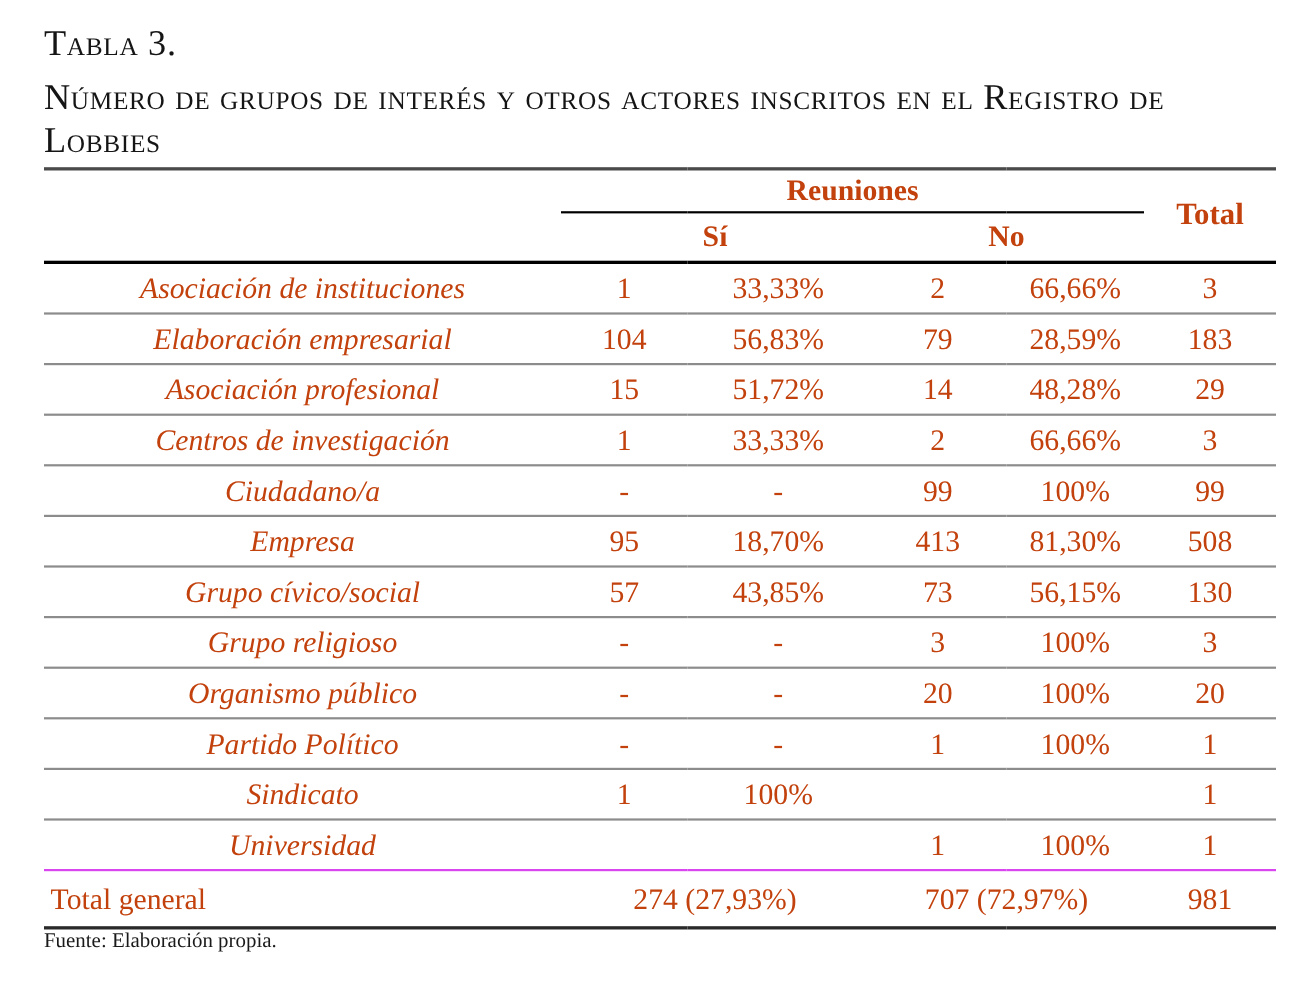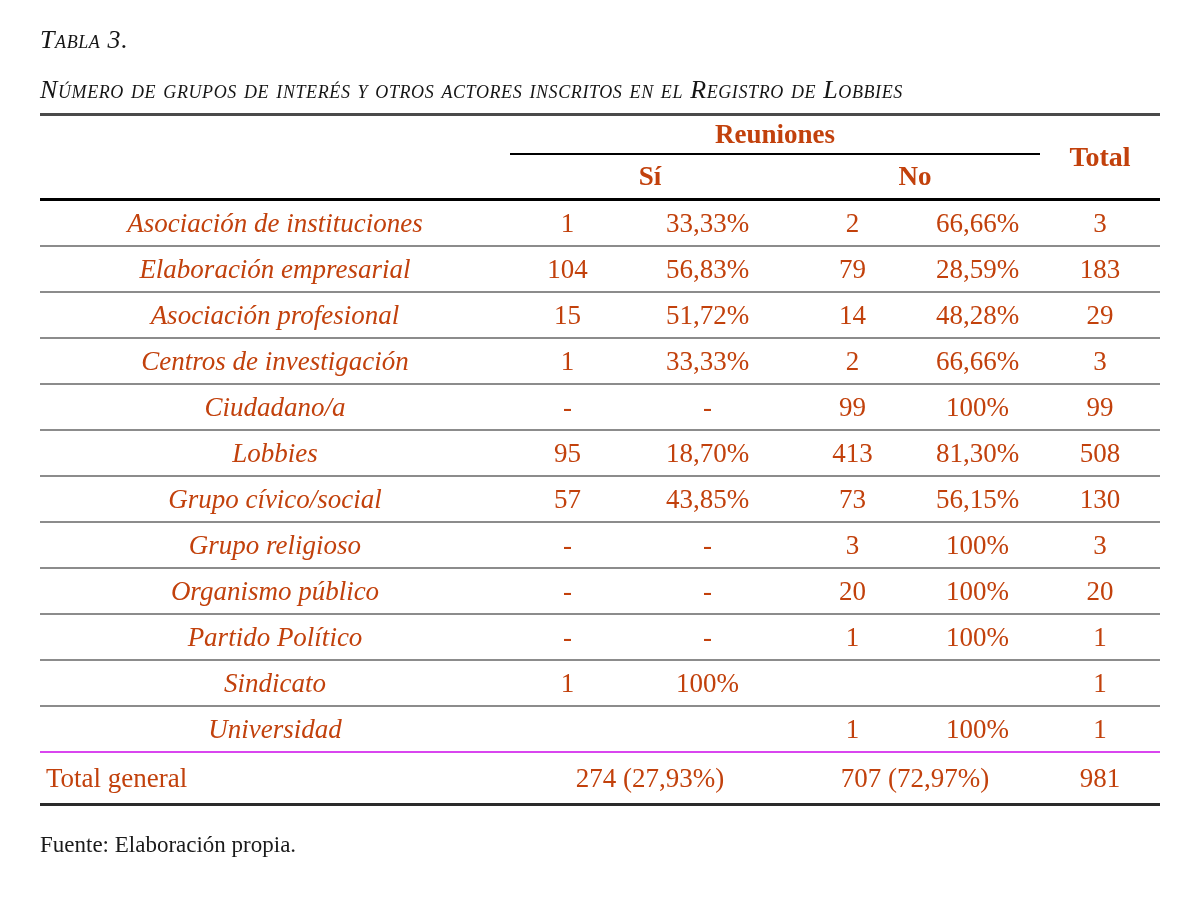--- a/index.html
+++ b/index.html
@@ -13,24 +13,23 @@
     background: #ffffff;
     color: #111111;
     font-family: "Liberation Serif", "DejaVu Serif", serif;
     box-sizing: border-box;
     padding: 20px 36px 0 40px;
     overflow: hidden;
   }
   .caption {
     font-variant: small-caps;
     letter-spacing: 0.6px;
-    font-size: 26px;
+    font-size: 33px;
     line-height: 40px;
     color: #151515;
-    font-style: italic;
   }
   .caption .caption-label {
     display: block;
     margin-bottom: 10px;
   }
   .caption .caption-line {
     display: block;
     line-height: 39px;
   }
   table.data-table {
@@ -78,22 +77,21 @@
   tfoot.total-foot td {
     height: 50px;
     border-top: 2px solid #d946ef;
   }
   tfoot.total-foot .total-label {
     text-align: left;
     font-style: normal;
     padding-left: 6px;
   }
   .source-note {
-    margin-top: 26px;
-    font-size: 23px;
+    font-size: 19px;
     color: #1a1a1a;
   }
 </style>
 </head>
 <body>
 
 <div class="page">
 
   <div class="caption">
     <span class="caption-label">Tabla 3.</span>
@@ -155,21 +153,21 @@
       </tr>
       <tr>
         <td class="row-label">Ciudadano/a</td>
         <td>-</td>
         <td>-</td>
         <td>99</td>
         <td>100%</td>
         <td>99</td>
       </tr>
       <tr>
-        <td class="row-label">Lobbies</td>
+        <td class="row-label">Empresa</td>
         <td>95</td>
         <td>18,70%</td>
         <td>413</td>
         <td>81,30%</td>
         <td>508</td>
       </tr>
       <tr>
         <td class="row-label">Grupo cívico/social</td>
         <td>57</td>
         <td>43,85%</td>

